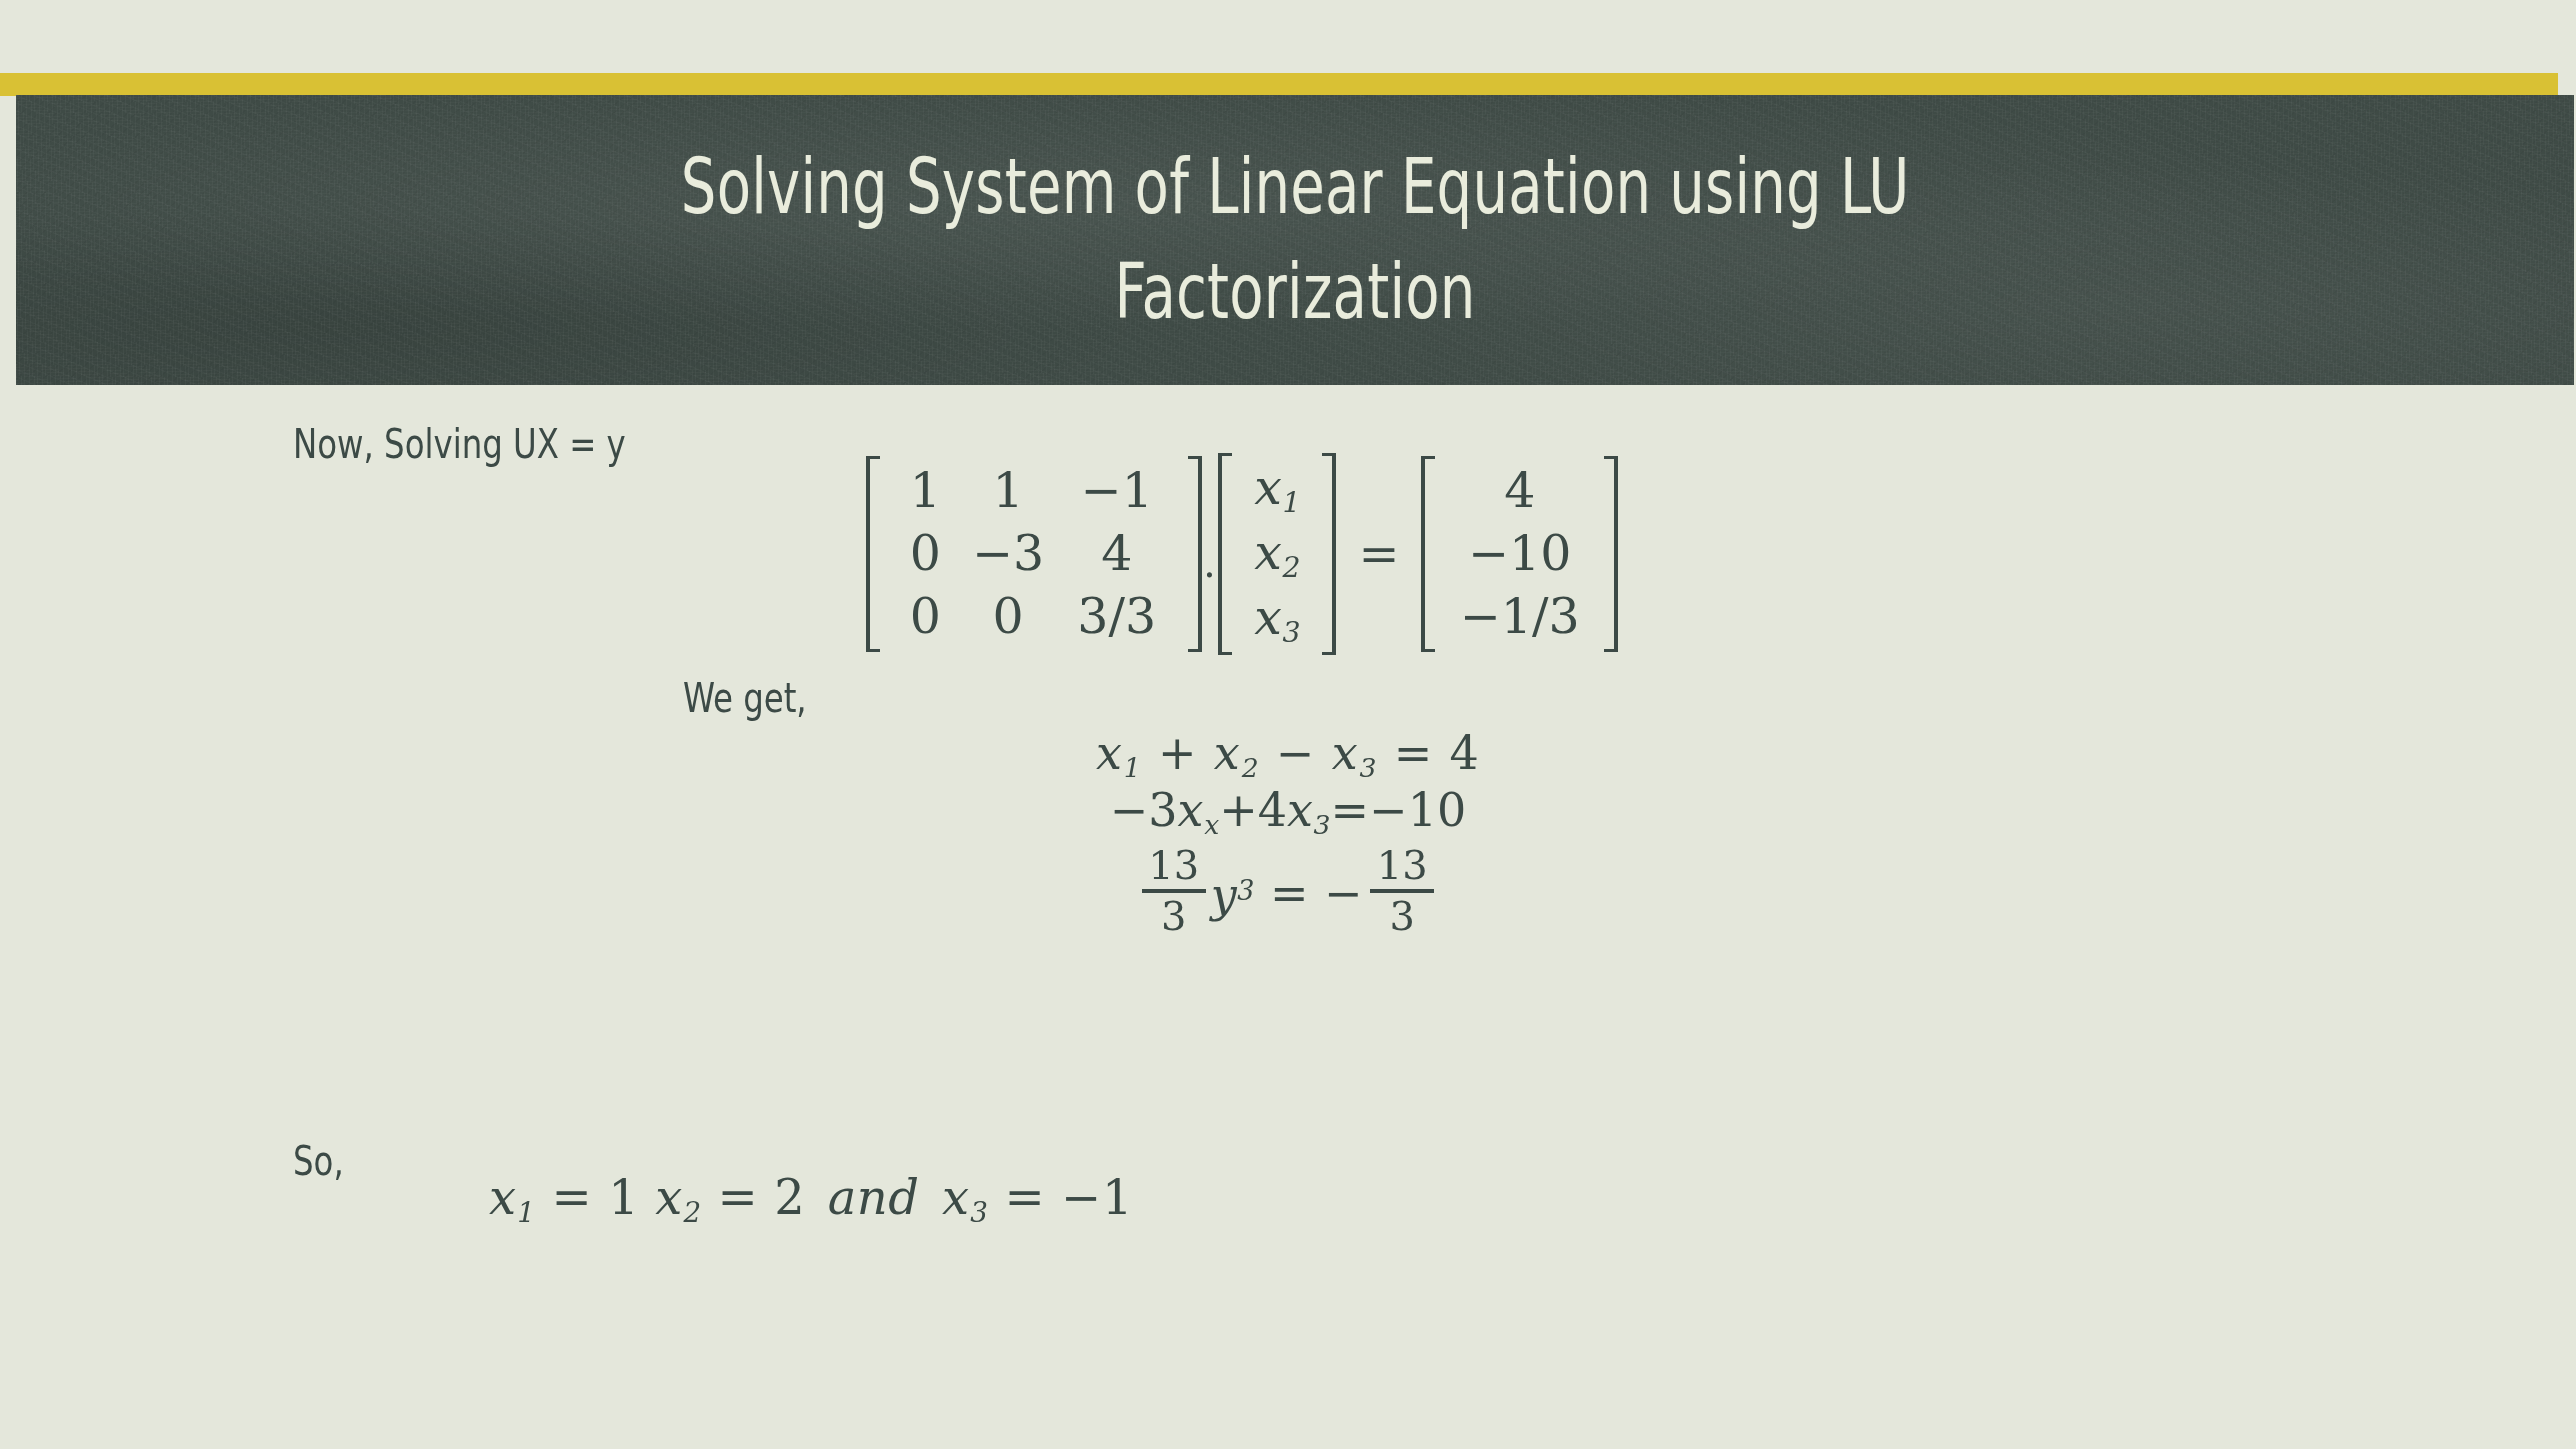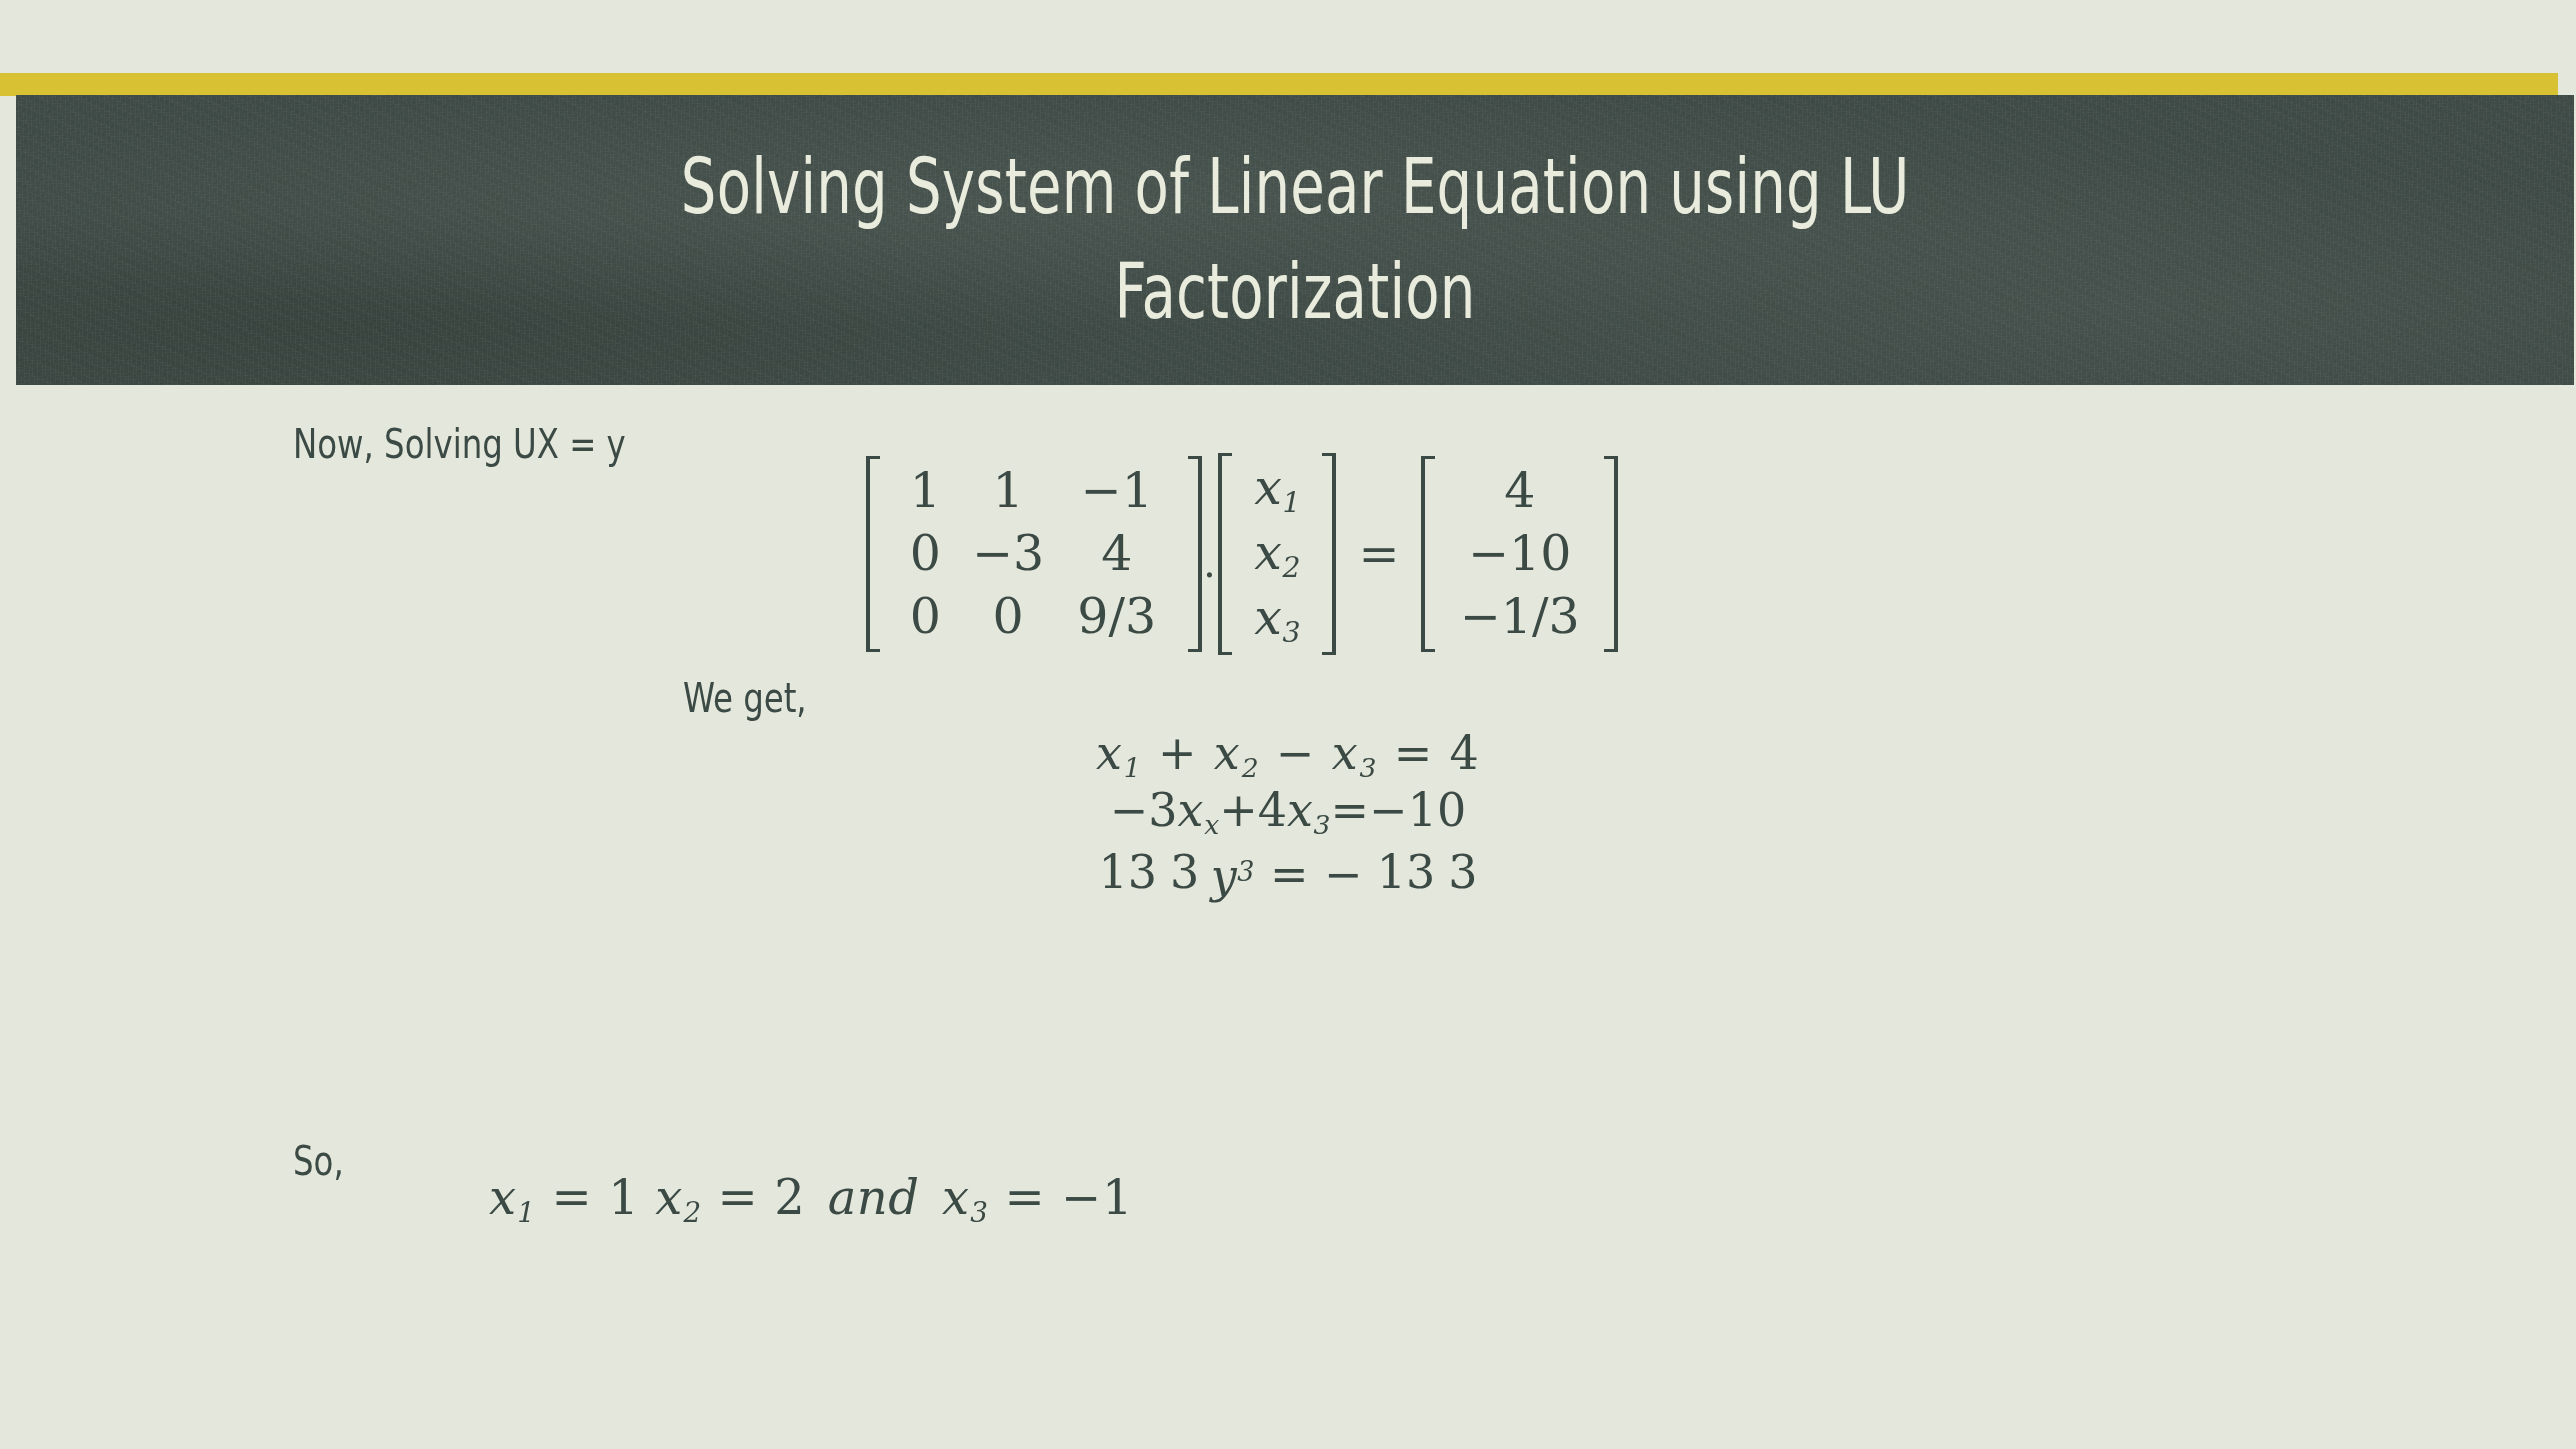--- a/index.html
+++ b/index.html
@@ -186,24 +186,24 @@
 
   
   #eq-line-3 {
     display: flex;
     justify-content: center;
     align-items: center;
     margin-top: 3.9px;
   }
   .frac {
     display: inline-flex;
-    flex-direction: row;
+    flex-direction: column;
     align-items: center;
     vertical-align: middle;
-    font-size: 46px;
+    font-size: 40px;
     line-height: 1.02;
     margin: 0 3.9px;
   }
   .frac .num { padding: 0 6.4px; }
   .frac .den { padding: 0 6.4px; }
   .frac .bar {
     width: 100%;
     height: 3.9px;
     background: #3C4A46;
     margin: 3.2px 0;
@@ -260,21 +260,21 @@
         <div class="brk brk-l"></div>
         <div class="mtx">
           <div class="cell c1">1</div>
           <div class="cell c2">1</div>
           <div class="cell c3">−1</div>
           <div class="cell c1">0</div>
           <div class="cell c2">−3</div>
           <div class="cell c3">4</div>
           <div class="cell c1">0</div>
           <div class="cell c2">0</div>
-          <div class="cell c3">9/3</div>
+          <div class="cell c3">3/3</div>
         </div>
         <div class="brk brk-r"></div>
       </div>
 
       <div class="dot-op">.</div>
 
       <div class="bracketed" id="m-x">
         <div class="brk brk-l"></div>
         <div class="mtx">
           <div class="cell"><span class="mi">x</span><span class="sub">1</span></div>

